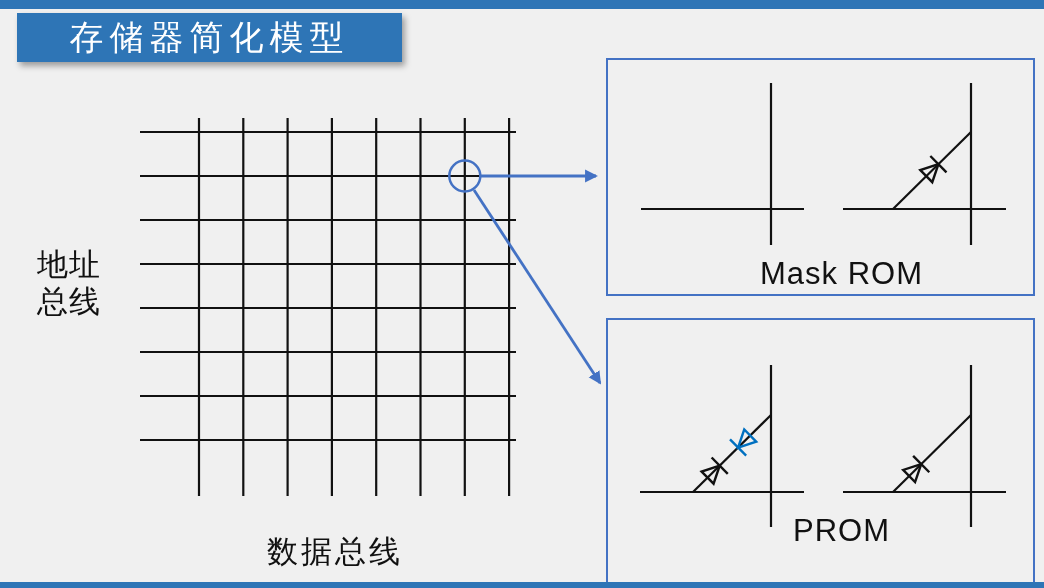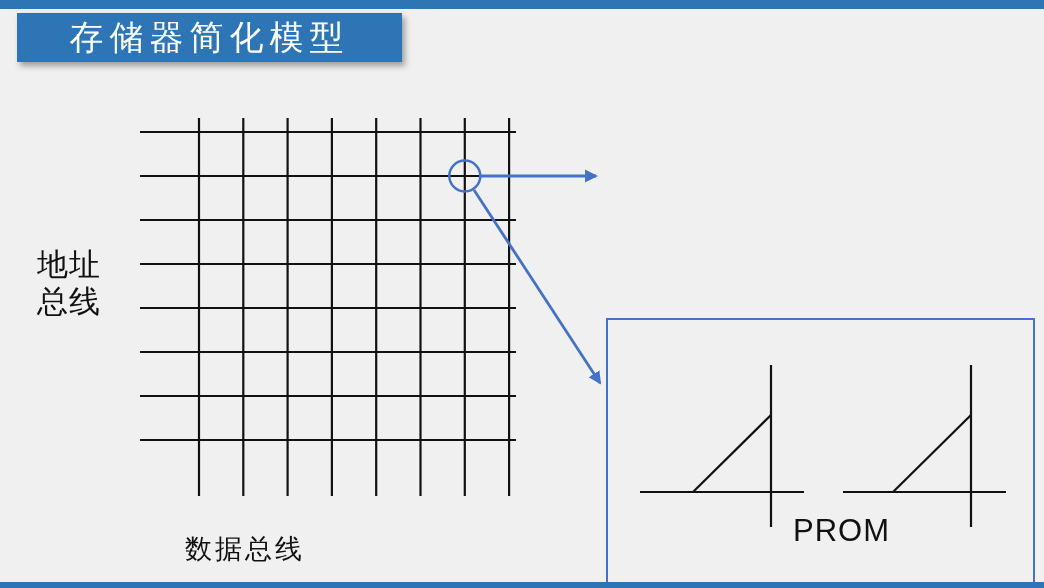--- a/index.html
+++ b/index.html
@@ -18,21 +18,21 @@
   }
   .title-banner span{
     color:var(--title-text,#fff);font-size:34px;letter-spacing:6px;white-space:nowrap;
   }
 
   .overlay-svg{position:absolute;left:0;top:0;width:1044px;height:588px;pointer-events:none;}
 
   .bus-label{position:absolute;color:var(--line-black,#111);}
   .address-bus-label{left:37px;top:246px;font-size:31px;line-height:37px;text-align:right;}
   .address-bus-label span{display:block;letter-spacing:1px;}
-  .data-bus-label{left:185px;top:531px;width:300px;text-align:left;font-size:27px;letter-spacing:3px;}
+  .data-bus-label{left:185px;top:531px;width:300px;text-align:center;font-size:31px;letter-spacing:3px;}
 
   .callout-box{
     position:absolute;left:606px;width:429px;
     border:2px solid var(--callout-blue,#4472c4);
     box-sizing:border-box;background:transparent;
   }
   .callout-box.mask-rom{top:58px;height:238px;}
   .callout-box.prom{top:318px;height:304px;}
   .callout-box svg{position:absolute;left:0;top:0;width:100%;height:100%;}
   .box-label{
@@ -88,20 +88,41 @@
         <line x1="376.2" y1="118" x2="376.2" y2="496" class="grid-line"></line>
         <line x1="420.5" y1="118" x2="420.5" y2="496" class="grid-line"></line>
         <line x1="464.79999999999995" y1="118" x2="464.79999999999995" y2="496" class="grid-line"></line>
         <line x1="509.09999999999997" y1="118" x2="509.09999999999997" y2="496" class="grid-line"></line>
       </g>
     <circle id="highlight-circle" class="blue-stroke" cx="464.79999999999995" cy="176" r="15.5" stroke-width="2.5"></circle>
     <line class="blue-stroke" x1="481" y1="176" x2="596" y2="176" stroke-width="2.8" marker-end="url(#arrowhead)"></line>
     <line class="blue-stroke" x1="474" y1="190" x2="600" y2="383" stroke-width="2.8" marker-end="url(#arrowhead)"></line>
   </svg>
 
+  <div class="callout-box mask-rom">
+    <svg viewBox="0 0 425 234" xmlns="http://www.w3.org/2000/svg">
+      <defs>
+        <g id="diode-symbol">
+          <polygon points="-8,-8.5 -8,8.5 9,0" fill="none" stroke="currentColor" stroke-width="2.4" stroke-linejoin="miter"></polygon>
+          <line x1="9" y1="-11.5" x2="9" y2="11.5" stroke="currentColor" stroke-width="2.4"></line>
+        </g>
+      </defs>
+      <g>
+        <line class="k" x1="163" y1="23" x2="163" y2="185"></line>
+        <line class="k" x1="33" y1="149" x2="196" y2="149"></line>
+      </g>
+      <g>
+        <line class="k" x1="363" y1="23" x2="363" y2="185"></line>
+        <line class="k" x1="235" y1="149" x2="398" y2="149"></line>
+        <line class="k" x1="285" y1="149" x2="363" y2="72"></line>
+        <use href="#diode-symbol" class="diode-dark" transform="translate(324,110.5) rotate(-44.6)"></use>
+      </g>
+    </svg>
+    <div class="box-label">Mask ROM</div>
+  </div>
 
   <div class="callout-box prom">
     <svg viewBox="0 0 425 236" xmlns="http://www.w3.org/2000/svg">
       <g>
         <line class="k" x1="163" y1="13" x2="163" y2="175"></line>
         <line class="k" x1="32" y1="140" x2="196" y2="140"></line>
         <line class="k" x1="85" y1="140" x2="163" y2="63"></line>
         <use href="#diode-symbol" class="diode-dark" transform="translate(105.3,120) rotate(-44.6)"></use>
         <use href="#diode-symbol" class="diode-blue" transform="translate(136.5,89.2) rotate(135.4)"></use>
       </g>

